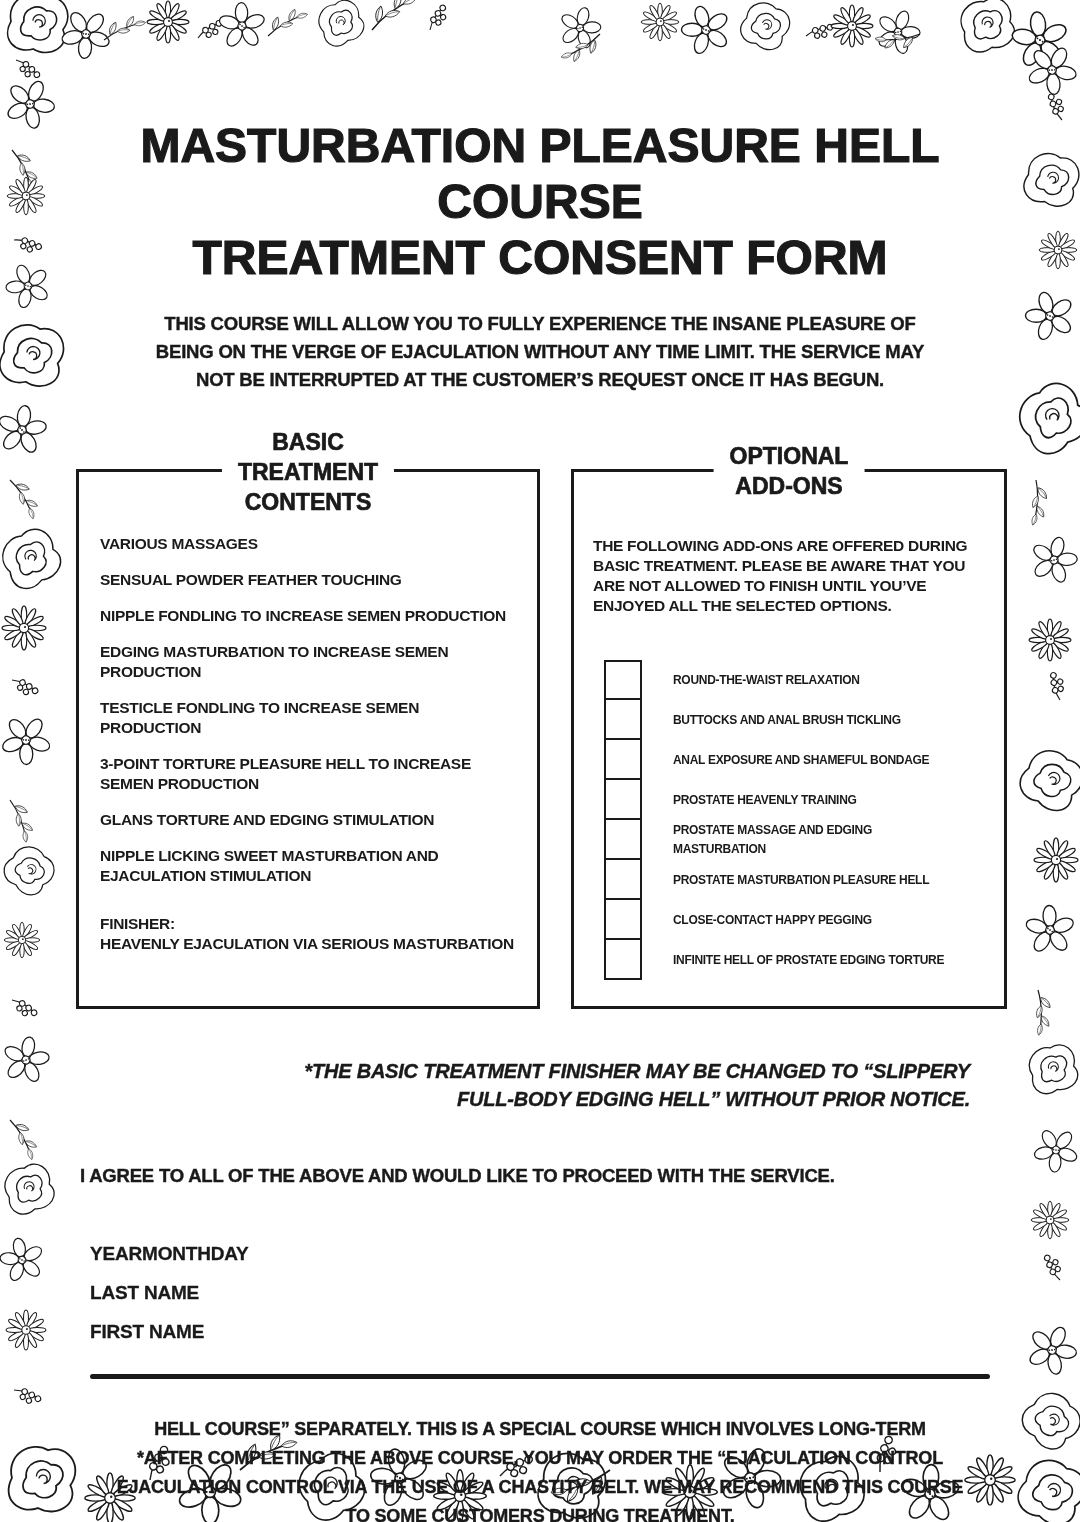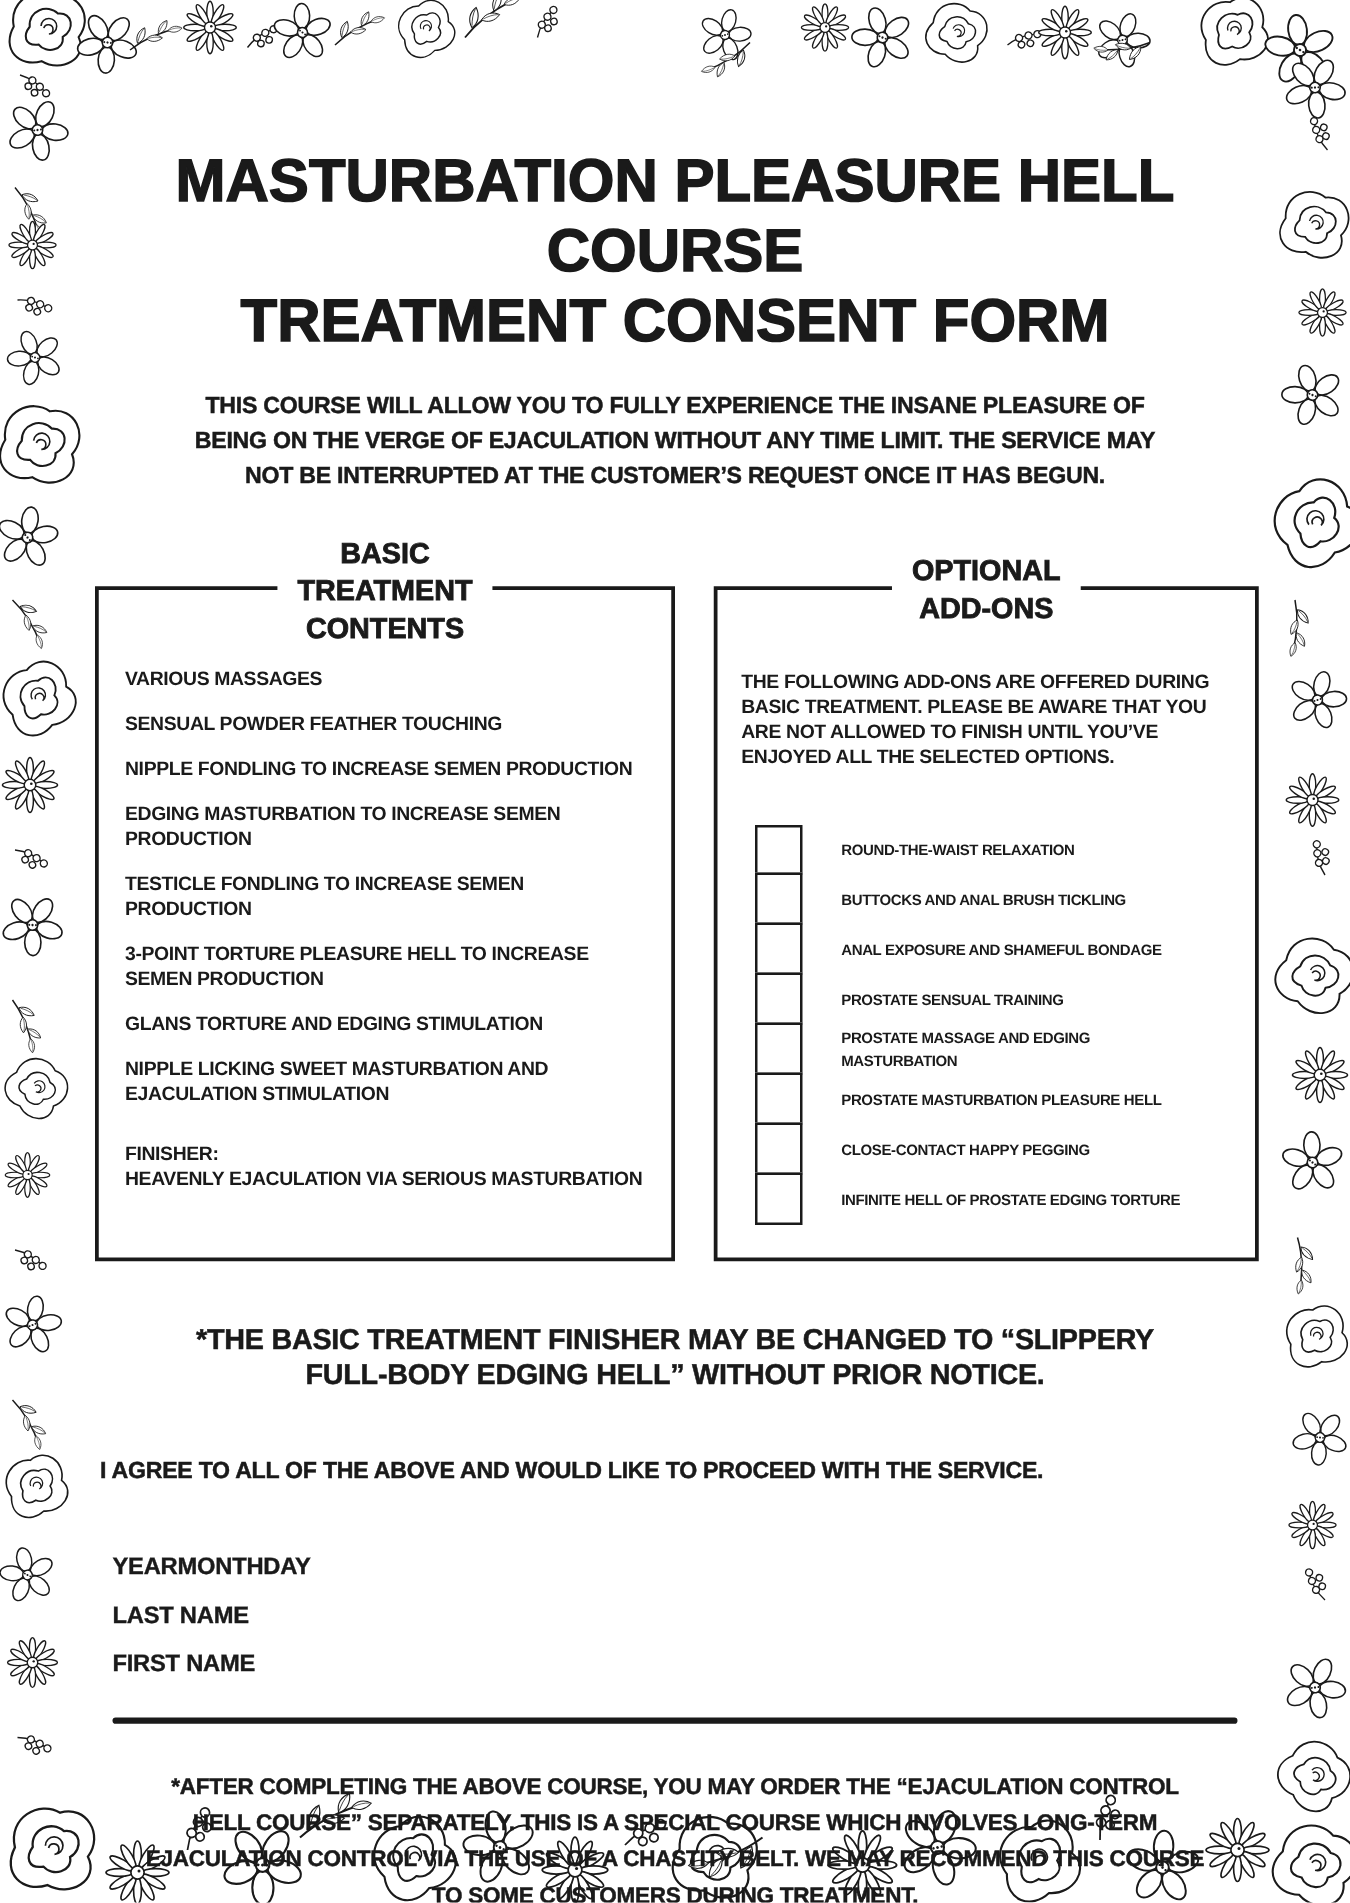--- a/index.html
+++ b/index.html
@@ -47,22 +47,22 @@
   .addon-list{margin-top:44px;padding-left:11px;}
   .addon-row{display:flex;align-items:center;height:40px;}
   .addon-checkbox{width:38px;height:40px;box-sizing:border-box;
          border:2px solid #1a1a1a;background:#ffffff;flex-shrink:0;cursor:pointer;}
   .addon-row + .addon-row .addon-checkbox{margin-top:-2px;height:42px;}
   .addon-label{margin-left:31px;font-weight:bold;font-size:12px;line-height:19px;
          letter-spacing:-0.3px;white-space:nowrap;}
   .addon-label.wrap{white-space:normal;max-width:255px;}
 
   
-  .note{margin:48px auto 0 auto;width:860px;text-align:center;font-weight:bold;
-        font-size:23px;line-height:28px;letter-spacing:-0.2px;
+  .note{margin:48px auto 0 auto;width:860px;text-align:right;font-weight:bold;
+        font-size:20px;line-height:28px;letter-spacing:-0.2px;font-style:italic;
         -webkit-text-stroke:0.4px #1a1a1a;}
   .agreement{margin:50px auto 0 auto;width:920px;text-align:left;font-weight:bold;
         font-size:18.5px;line-height:26px;letter-spacing:-0.2px;
         -webkit-text-stroke:0.4px #1a1a1a;}
 
   
   .signature{margin:54px 0 0 90px;}
   .date-row{display:flex;font-weight:bold;font-size:19px;
         letter-spacing:-0.2px;-webkit-text-stroke:0.3px #1a1a1a;}
   .name-label{margin-top:17px;font-weight:bold;font-size:19px;letter-spacing:-0.2px;
@@ -272,21 +272,21 @@
           <div class="addon-row">
             <div class="addon-checkbox"></div>
             <div class="addon-label">BUTTOCKS AND ANAL BRUSH TICKLING</div>
           </div>
           <div class="addon-row">
             <div class="addon-checkbox"></div>
             <div class="addon-label">ANAL EXPOSURE AND SHAMEFUL BONDAGE</div>
           </div>
           <div class="addon-row">
             <div class="addon-checkbox"></div>
-            <div class="addon-label">PROSTATE SENSUAL TRAINING</div>
+            <div class="addon-label">PROSTATE HEAVENLY TRAINING</div>
           </div>
           <div class="addon-row">
             <div class="addon-checkbox"></div>
             <div class="addon-label wrap">PROSTATE MASSAGE AND EDGING MASTURBATION</div>
           </div>
           <div class="addon-row">
             <div class="addon-checkbox"></div>
             <div class="addon-label">PROSTATE MASTURBATION PLEASURE HELL</div>
           </div>
           <div class="addon-row">
@@ -316,19 +316,19 @@
       <span>MONTH</span>
       <span>DAY</span>
     </div>
     <div class="name-label">LAST NAME</div>
     <div class="name-label">FIRST NAME</div>
   </div>
 
   <div class="sig-rule"></div>
 
   <div class="footer-note">
+    <div>HELL COURSE” SEPARATELY. THIS IS A SPECIAL COURSE WHICH INVOLVES LONG-TERM</div>
     <div>*AFTER COMPLETING THE ABOVE COURSE, YOU MAY ORDER THE “EJACULATION CONTROL</div>
-    <div>HELL COURSE” SEPARATELY. THIS IS A SPECIAL COURSE WHICH INVOLVES LONG-TERM</div>
     <div>EJACULATION CONTROL VIA THE USE OF A CHASTITY BELT. WE MAY RECOMMEND THIS COURSE</div>
     <div>TO SOME CUSTOMERS DURING TREATMENT.</div>
   </div>
 
 </div>
 
 </body></html>

